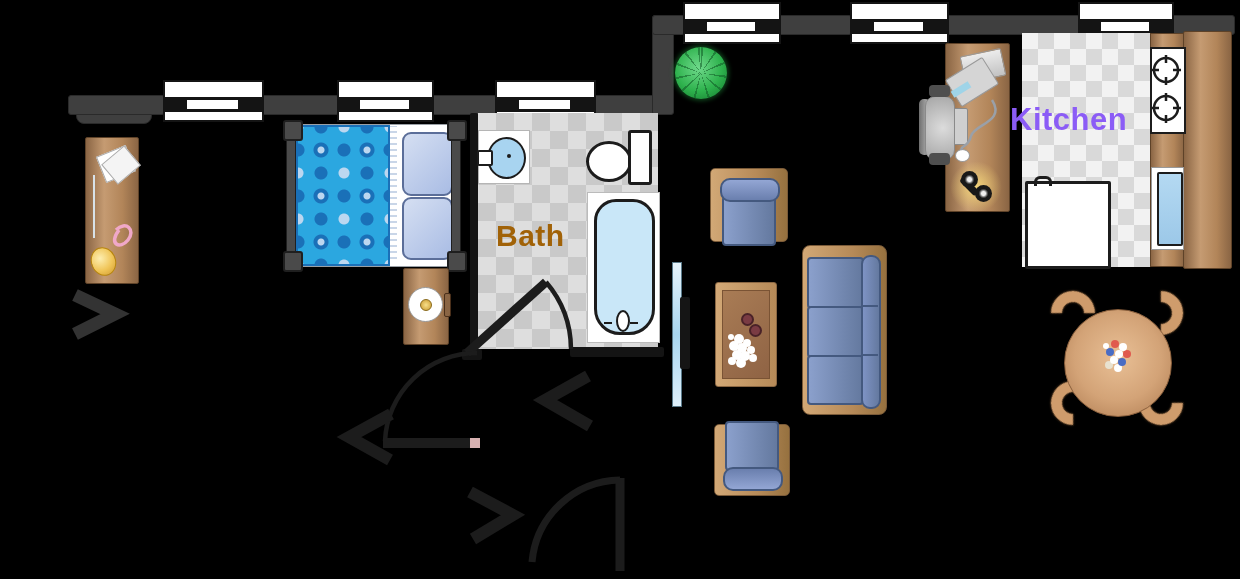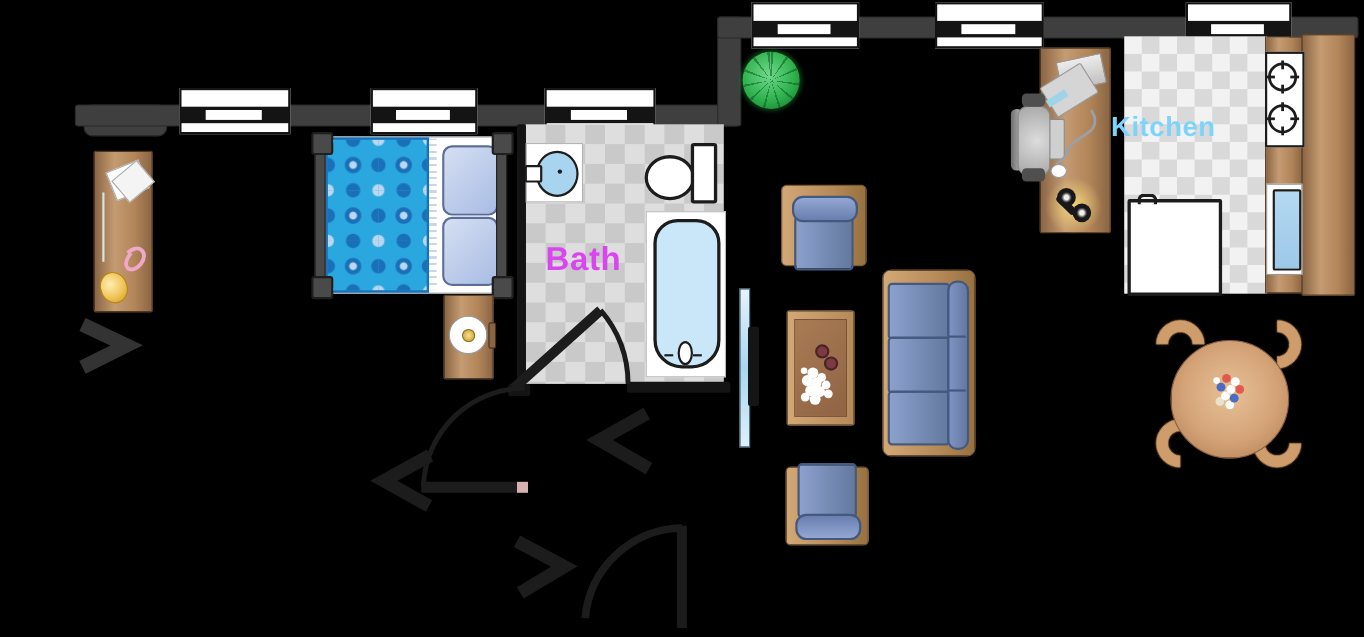--- a/index.html
+++ b/index.html
@@ -8,21 +8,21 @@
   .abs{position:absolute;}
   
   .wall{position:absolute;background:#3f3f3f;border:1px solid #2a2a2a;border-radius:3px;}
   .window{position:absolute;background:#fff;border:2px solid #141414;}
   .window .band{position:absolute;left:-1px;right:-1px;top:40%;height:38%;background:#141414;}
   .window .pane{position:absolute;left:23%;top:47%;width:52%;height:25%;background:#fff;}
   
   .tiles-bath{position:absolute;background:conic-gradient(#c9c9c9 90deg,#dedede 90deg 180deg,#c9c9c9 180deg 270deg,#dedede 270deg);background-size:36px 36px;}
   .tiles-kitchen{position:absolute;background:conic-gradient(#d9d9d9 90deg,#f2f2f2 90deg 180deg,#d9d9d9 180deg 270deg,#f2f2f2 270deg);background-size:32px 32px;}
   .blkwall{position:absolute;background:#141414;border-radius:2px;}
-  .room-label{position:absolute;color:#d946ef;font-weight:bold;letter-spacing:.5px;}
+  .room-label{position:absolute;color:#a16207;font-weight:bold;letter-spacing:.5px;}
   
   .wood{background:linear-gradient(90deg,#8a6544,#c59b72 35%,#b28559 70%,#8a6544);border:1px solid #5e4228;}
   
   .post{position:absolute;width:16px;height:17px;background:#4a4a4a;border:2px solid #1f1f1f;border-radius:3px;}
   .rail{position:absolute;width:8px;background:#4a4a4a;border:1px solid #1f1f1f;}
   .quilt{position:absolute;background-color:#2ba7e0;border:2px solid #1a70b8;
     background-image:
       radial-gradient(circle at 50% 50%, #bcd7f0 3px, #1a70b8 4px, #1a70b8 7px, rgba(0,0,0,0) 8px),
       radial-gradient(circle at 50% 0%, #1a70b8 6px, rgba(0,0,0,0) 7px),
       radial-gradient(circle at 0% 50%, #1a70b8 6px, rgba(0,0,0,0) 7px),
@@ -152,21 +152,21 @@
 
   <div class="frame" style="left:802px;top:245px;width:83px;height:168px;border-radius:8px;"></div>
   <div class="cushion" style="left:807px;top:257px;width:53px;height:48px;"></div>
   <div class="cushion" style="left:807px;top:306px;width:53px;height:48px;"></div>
   <div class="cushion" style="left:807px;top:355px;width:53px;height:46px;"></div>
   <div class="cushion" style="left:861px;top:255px;width:16px;height:150px;border-radius:9px;background:linear-gradient(90deg,#7e93c4,#64799f);"></div>
   <div class="abs" style="left:862px;top:305px;width:16px;height:2px;background:#44597f;"></div>
   <div class="abs" style="left:862px;top:354px;width:16px;height:2px;background:#44597f;"></div>
 
   <div class="tiles-kitchen" style="left:1022px;top:33px;width:130px;height:234px;"></div>
-  <div class="room-label" style="left:1010px;top:102px;font-size:25px;color:#7dd3fc;">Kitchen</div>
+  <div class="room-label" style="left:1010px;top:102px;font-size:31px;color:#8b5cf6;">Kitchen</div>
   <div class="wood abs" style="left:1150px;top:33px;width:33px;height:232px;"></div>
   <div class="wood abs" style="left:1183px;top:31px;width:47px;height:236px;border-radius:2px;"></div>
 
   <div class="abs" style="left:1150px;top:47px;width:32px;height:83px;background:#fff;border:2px solid #1c1c1c;"></div>
 
   <div class="abs" style="left:1151px;top:167px;width:31px;height:81px;background:#fff;border:1px solid #999;"></div>
   <div class="abs" style="left:1157px;top:172px;width:22px;height:70px;background:linear-gradient(180deg,#b4d9f2,#9cc8e8);border:2px solid #1c1c1c;border-radius:2px;"></div>
 
   <div class="abs" style="left:1025px;top:181px;width:80px;height:82px;background:#fff;border:3px solid #1c1c1c;border-radius:2px;"></div>
   <div class="abs" style="left:1034px;top:176px;width:12px;height:7px;border:3px solid #1c1c1c;border-bottom:none;border-radius:6px 6px 0 0;"></div>

